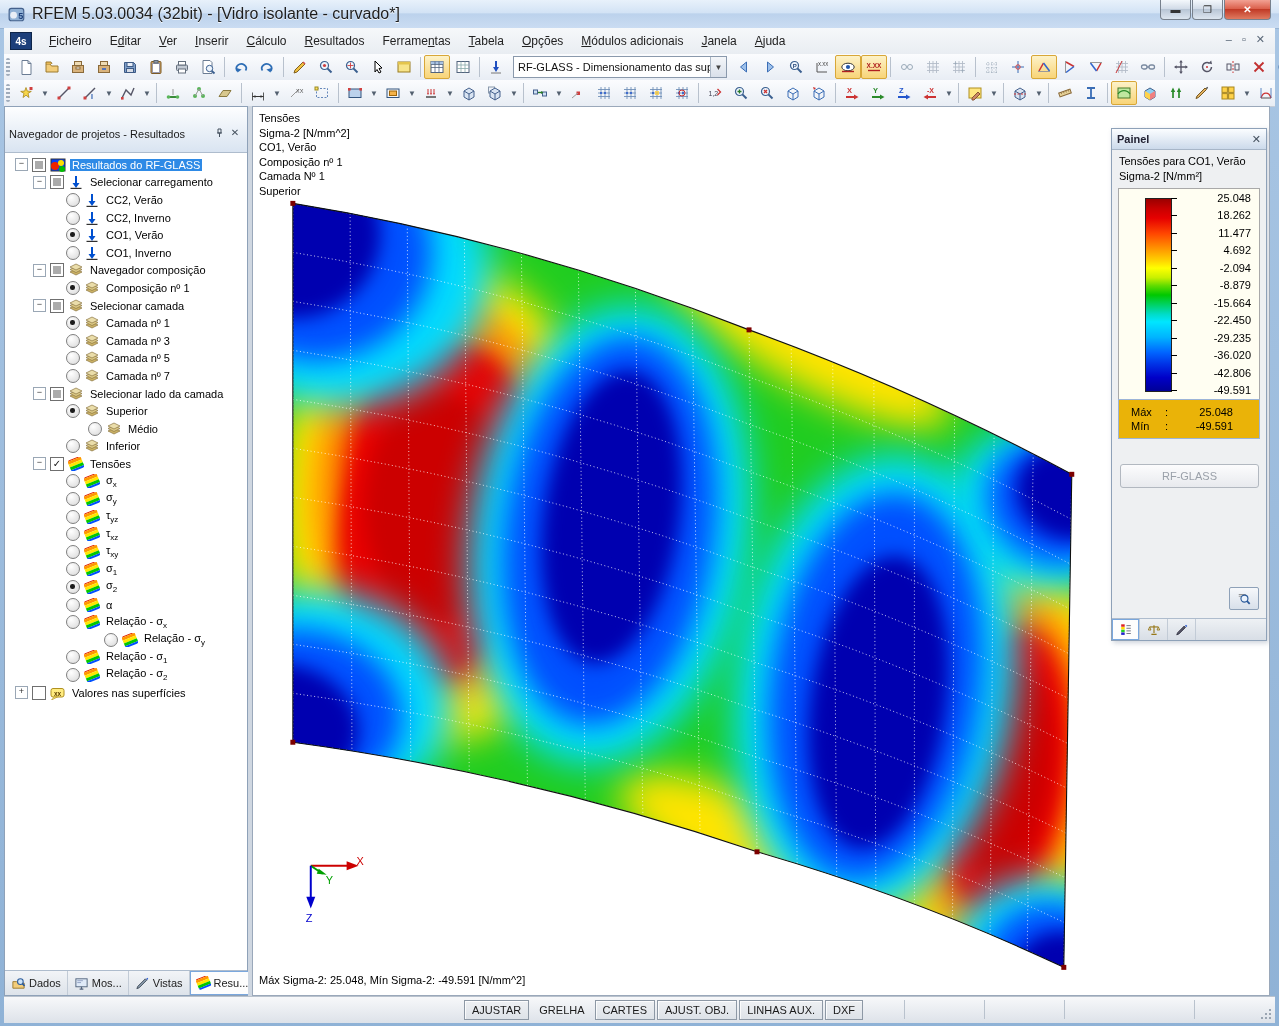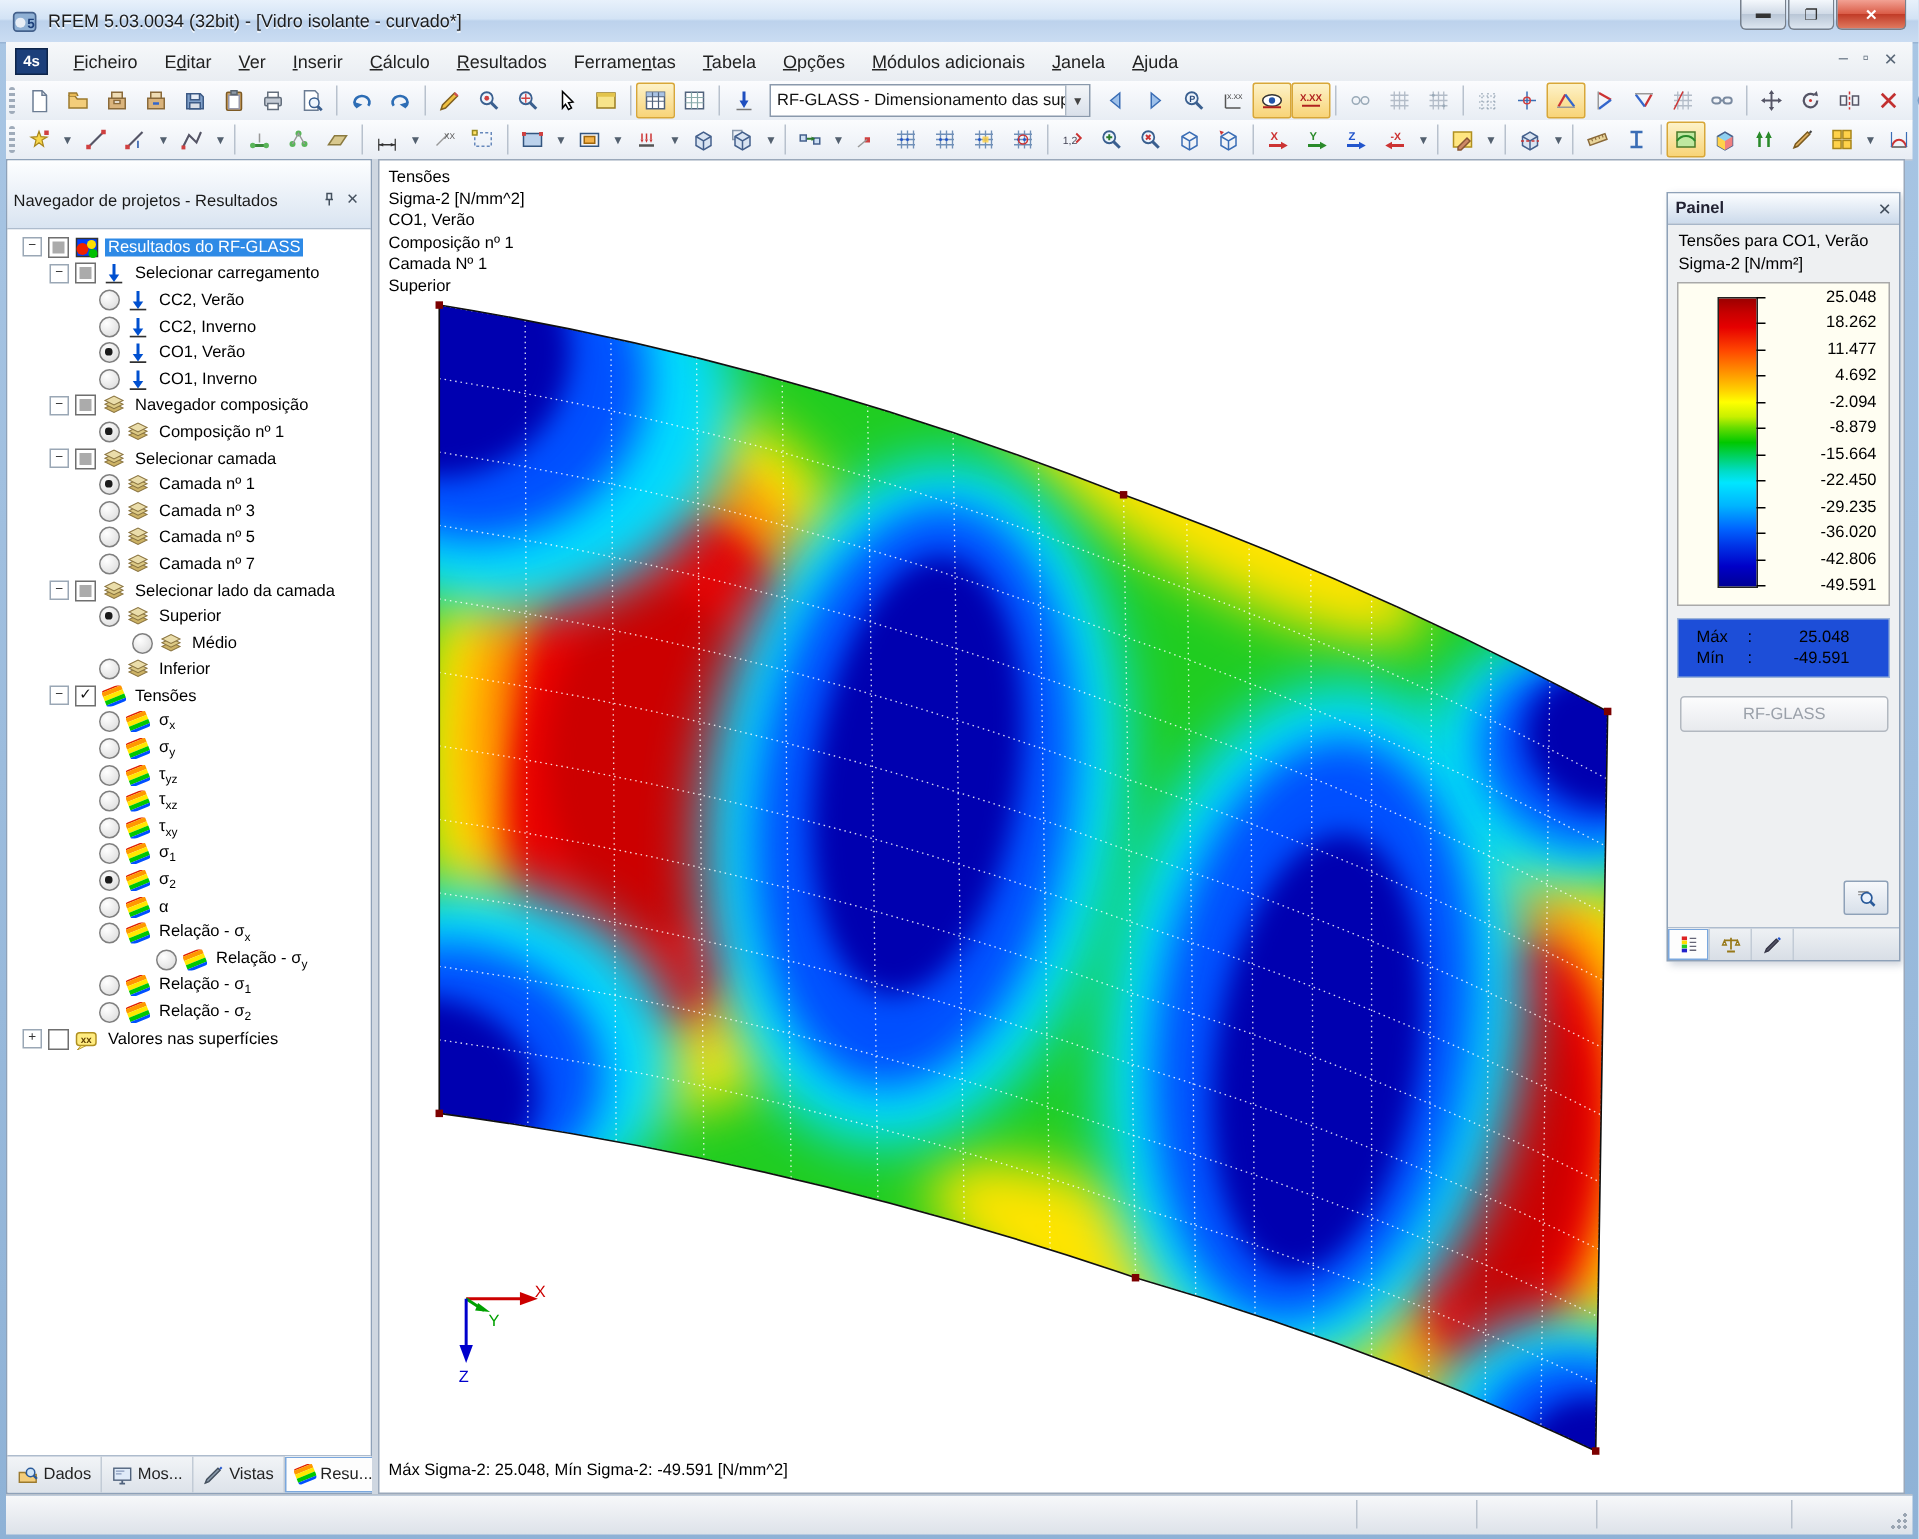--- a/index.html
+++ b/index.html
@@ -7,21 +7,21 @@
     width:1279px;height:1026px;position:relative;overflow:hidden;
     font-family:"Liberation Sans", sans-serif;
     background:linear-gradient(#a9c6e4,#8fb2d6);
     -webkit-font-smoothing:antialiased;
   }
   
   .titlebar{position:absolute;left:0;top:0;width:1279px;height:28px;
     background:linear-gradient(#e8f1fb 0%,#d3e3f5 45%,#bcd2ec 50%,#cadcf2 100%);
     border-bottom:1px solid #98b4d4;display:flex;align-items:center;}
   .title-ico{width:18px;height:18px;margin:0 6px 0 8px;}
-  .title-text{font-size:12px;color:#1d1d1d;text-shadow:0 1px 0 rgba(255,255,255,.8);}
+  .title-text{font-size:16px;color:#1d1d1d;text-shadow:0 1px 0 rgba(255,255,255,.8);}
   .winbtns{position:absolute;right:8px;top:0;display:flex;}
   .winbtn{width:29px;height:19px;border:1px solid #77808c;border-top:none;border-radius:0 0 4px 4px;
     background:linear-gradient(#f4f8fc,#cfd9e6 50%,#b9c6d6 50%,#dde6f0);display:flex;align-items:center;justify-content:center;
     font-size:10px;color:#333;margin-left:1px;}
   .winbtn.close{width:45px;background:linear-gradient(#f2a193,#d95a45 50%,#c13b27 50%,#e07a60);color:#fff;font-weight:bold;}
   
   .menubar{position:absolute;left:4px;top:28px;width:1271px;height:26px;background:linear-gradient(#f6f8fa,#e9edf2);
     border-bottom:1px solid #c9d1db;display:flex;align-items:center;font-size:12px;color:#222;}
   .appico{width:20px;height:16px;margin:0 8px 0 6px;background:#1c3f7a;color:#fff;font-size:10px;font-weight:bold;
     display:flex;align-items:center;justify-content:center;border:1px solid #0e2549;}
@@ -91,21 +91,21 @@
     display:flex;align-items:center;padding:0 5px;font-size:11px;font-weight:bold;color:#223;justify-content:flex-end;}
   .panel-head .t{flex:1;}
   .panel-head .x{font-size:11px;color:#44505e;font-weight:normal;}
   .panel-body{position:relative;flex:1;font-size:11px;color:#000;}
   .p-sub{position:absolute;left:7px;white-space:nowrap;}
   .legendbox{position:absolute;left:6px;top:38px;width:140px;height:214px;background:#fffef2;border:1px solid #a9a9a9;}
   .cbar{position:absolute;left:26px;top:9px;width:25px;height:192px;border:1px solid #222;
     background:linear-gradient(to bottom,#9b0000 0%,#c80000 5%,#e60000 10%,#ff4600 18%,#ff9600 26%,#ffd200 32%,#ffff00 36%,#c8f000 41%,#64dc00 45%,#00c800 50%,#00d264 55%,#00dcc8 60%,#00e6ff 64%,#00b4ff 72%,#0064ff 80%,#0032e6 86%,#0000c8 93%,#000096 100%);}
   .ltick{position:absolute;left:52px;width:6px;height:1px;background:#000;}
   .lval{position:absolute;left:60px;width:72px;text-align:right;font-size:11px;}
-  .maxmin{position:absolute;left:6px;top:262px;width:140px;height:38px;background:#1d4ed8;border:1px solid #9cb4d8;
+  .maxmin{position:absolute;left:6px;top:249px;width:140px;height:38px;background:#eab308;border:1px solid #9cb4d8;
     display:flex;flex-direction:column;justify-content:center;gap:2px;}
   .mmrow{display:flex;font-size:11px;padding:0 12px;}
   .mmrow .l{width:34px;}
   .mmrow .c{width:10px;}
   .mmrow .v{flex:1;text-align:right;padding-right:14px;}
   .pbtn{position:absolute;left:8px;top:314px;width:137px;height:22px;border:1px solid #b2b8c0;border-radius:3px;
     background:linear-gradient(#fcfcfd,#e8eaee);color:#9aa0a9;font-size:11px;display:flex;align-items:center;justify-content:center;}
   .ploupe{position:absolute;right:7px;bottom:8px;width:28px;height:21px;border:1px solid #8ea1b8;border-radius:2px;
     background:linear-gradient(#f6f8fb,#d8e0ea);display:flex;align-items:center;justify-content:center;}
   .ploupe svg{width:14px;height:14px;}
@@ -1469,18 +1469,26 @@
               <path d="M2 13.5l2.5-1 7.5-7.5-1.5-1.5L3 11z" fill="#556" stroke="#334"></path>
               <path d="M12 2.5l1.5 1.5" stroke="#2255cc" stroke-width="1.6"></path>
             </svg>
           </div>
         </div>
     </div>
   </div>
 </div>
 
 <div class="statusbar">
+  <div class="sb-buttons" id="sb-buttons">
+      <div class="sbtn">AJUSTAR</div>
+      <div class="sbtn flat">GRELHA</div>
+      <div class="sbtn">CARTES</div>
+      <div class="sbtn">AJUST. OBJ.</div>
+      <div class="sbtn">LINHAS AUX.</div>
+      <div class="sbtn">DXF</div>
+    </div>
   <div class="sb-div" style="right:370px;"></div>
   <div class="sb-div" style="right:290px;"></div>
   <div class="sb-div" style="right:210px;"></div>
   <div class="sb-div" style="right:80px;"></div>
   <div class="sb-grip"></div>
 </div>
 
 </body></html>

